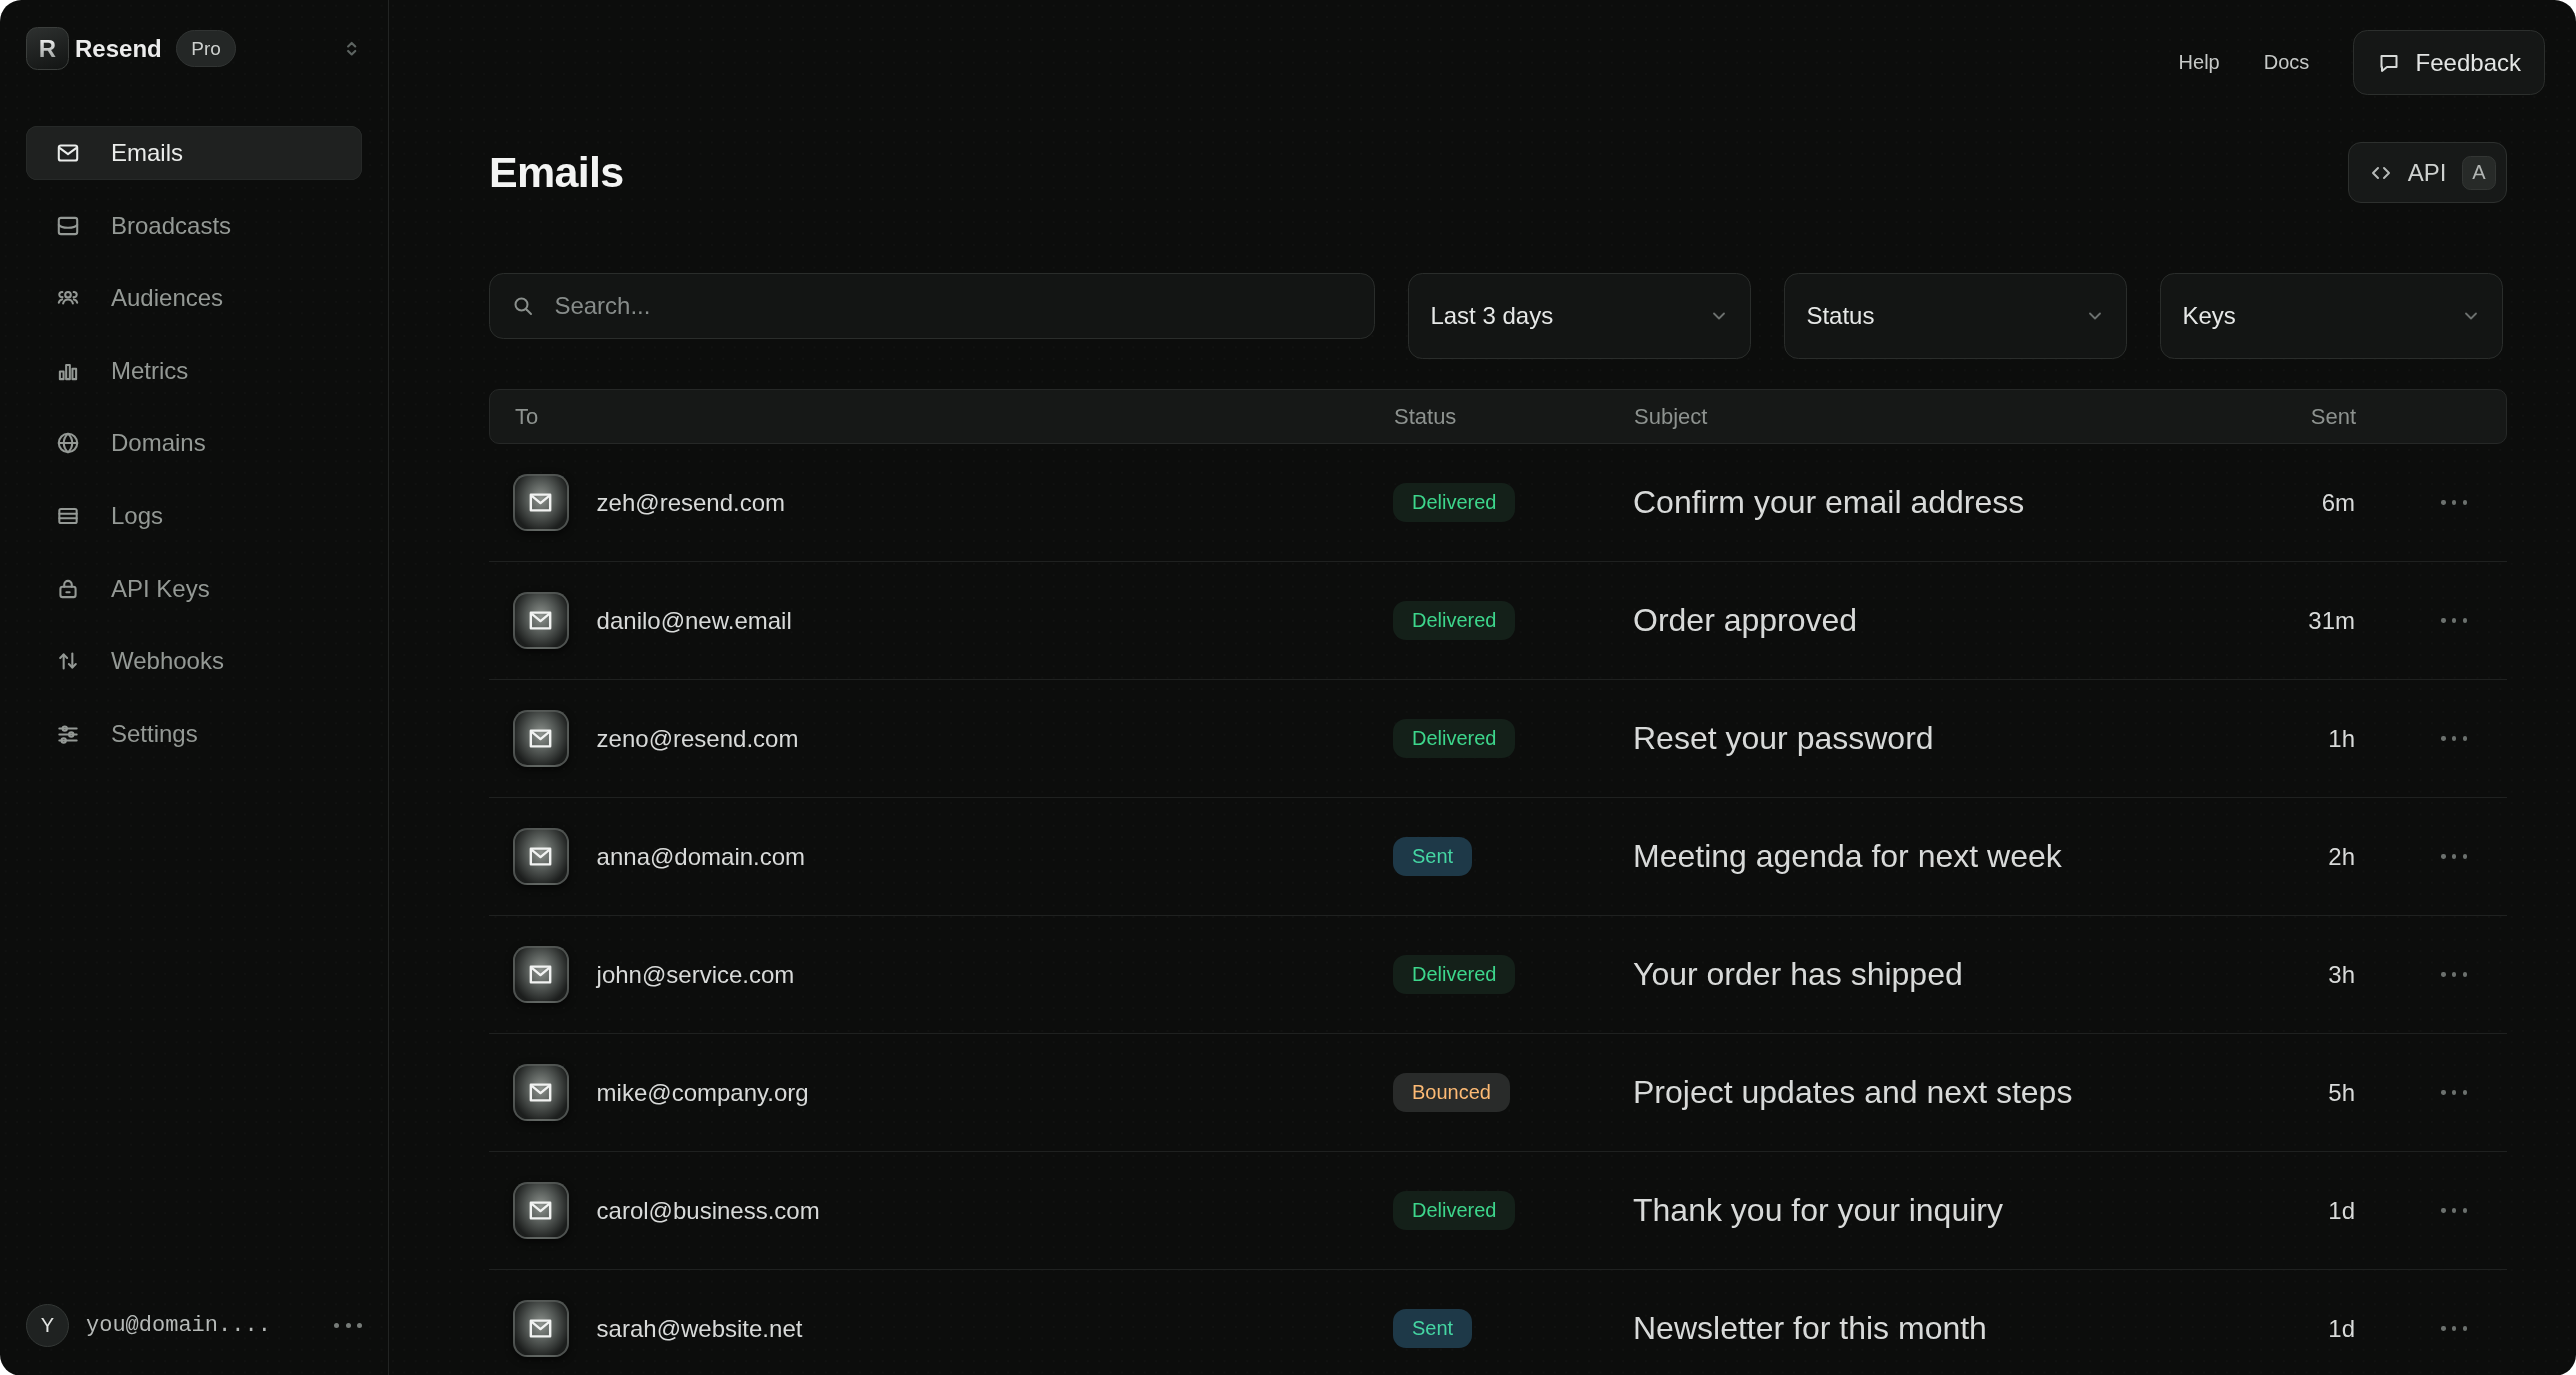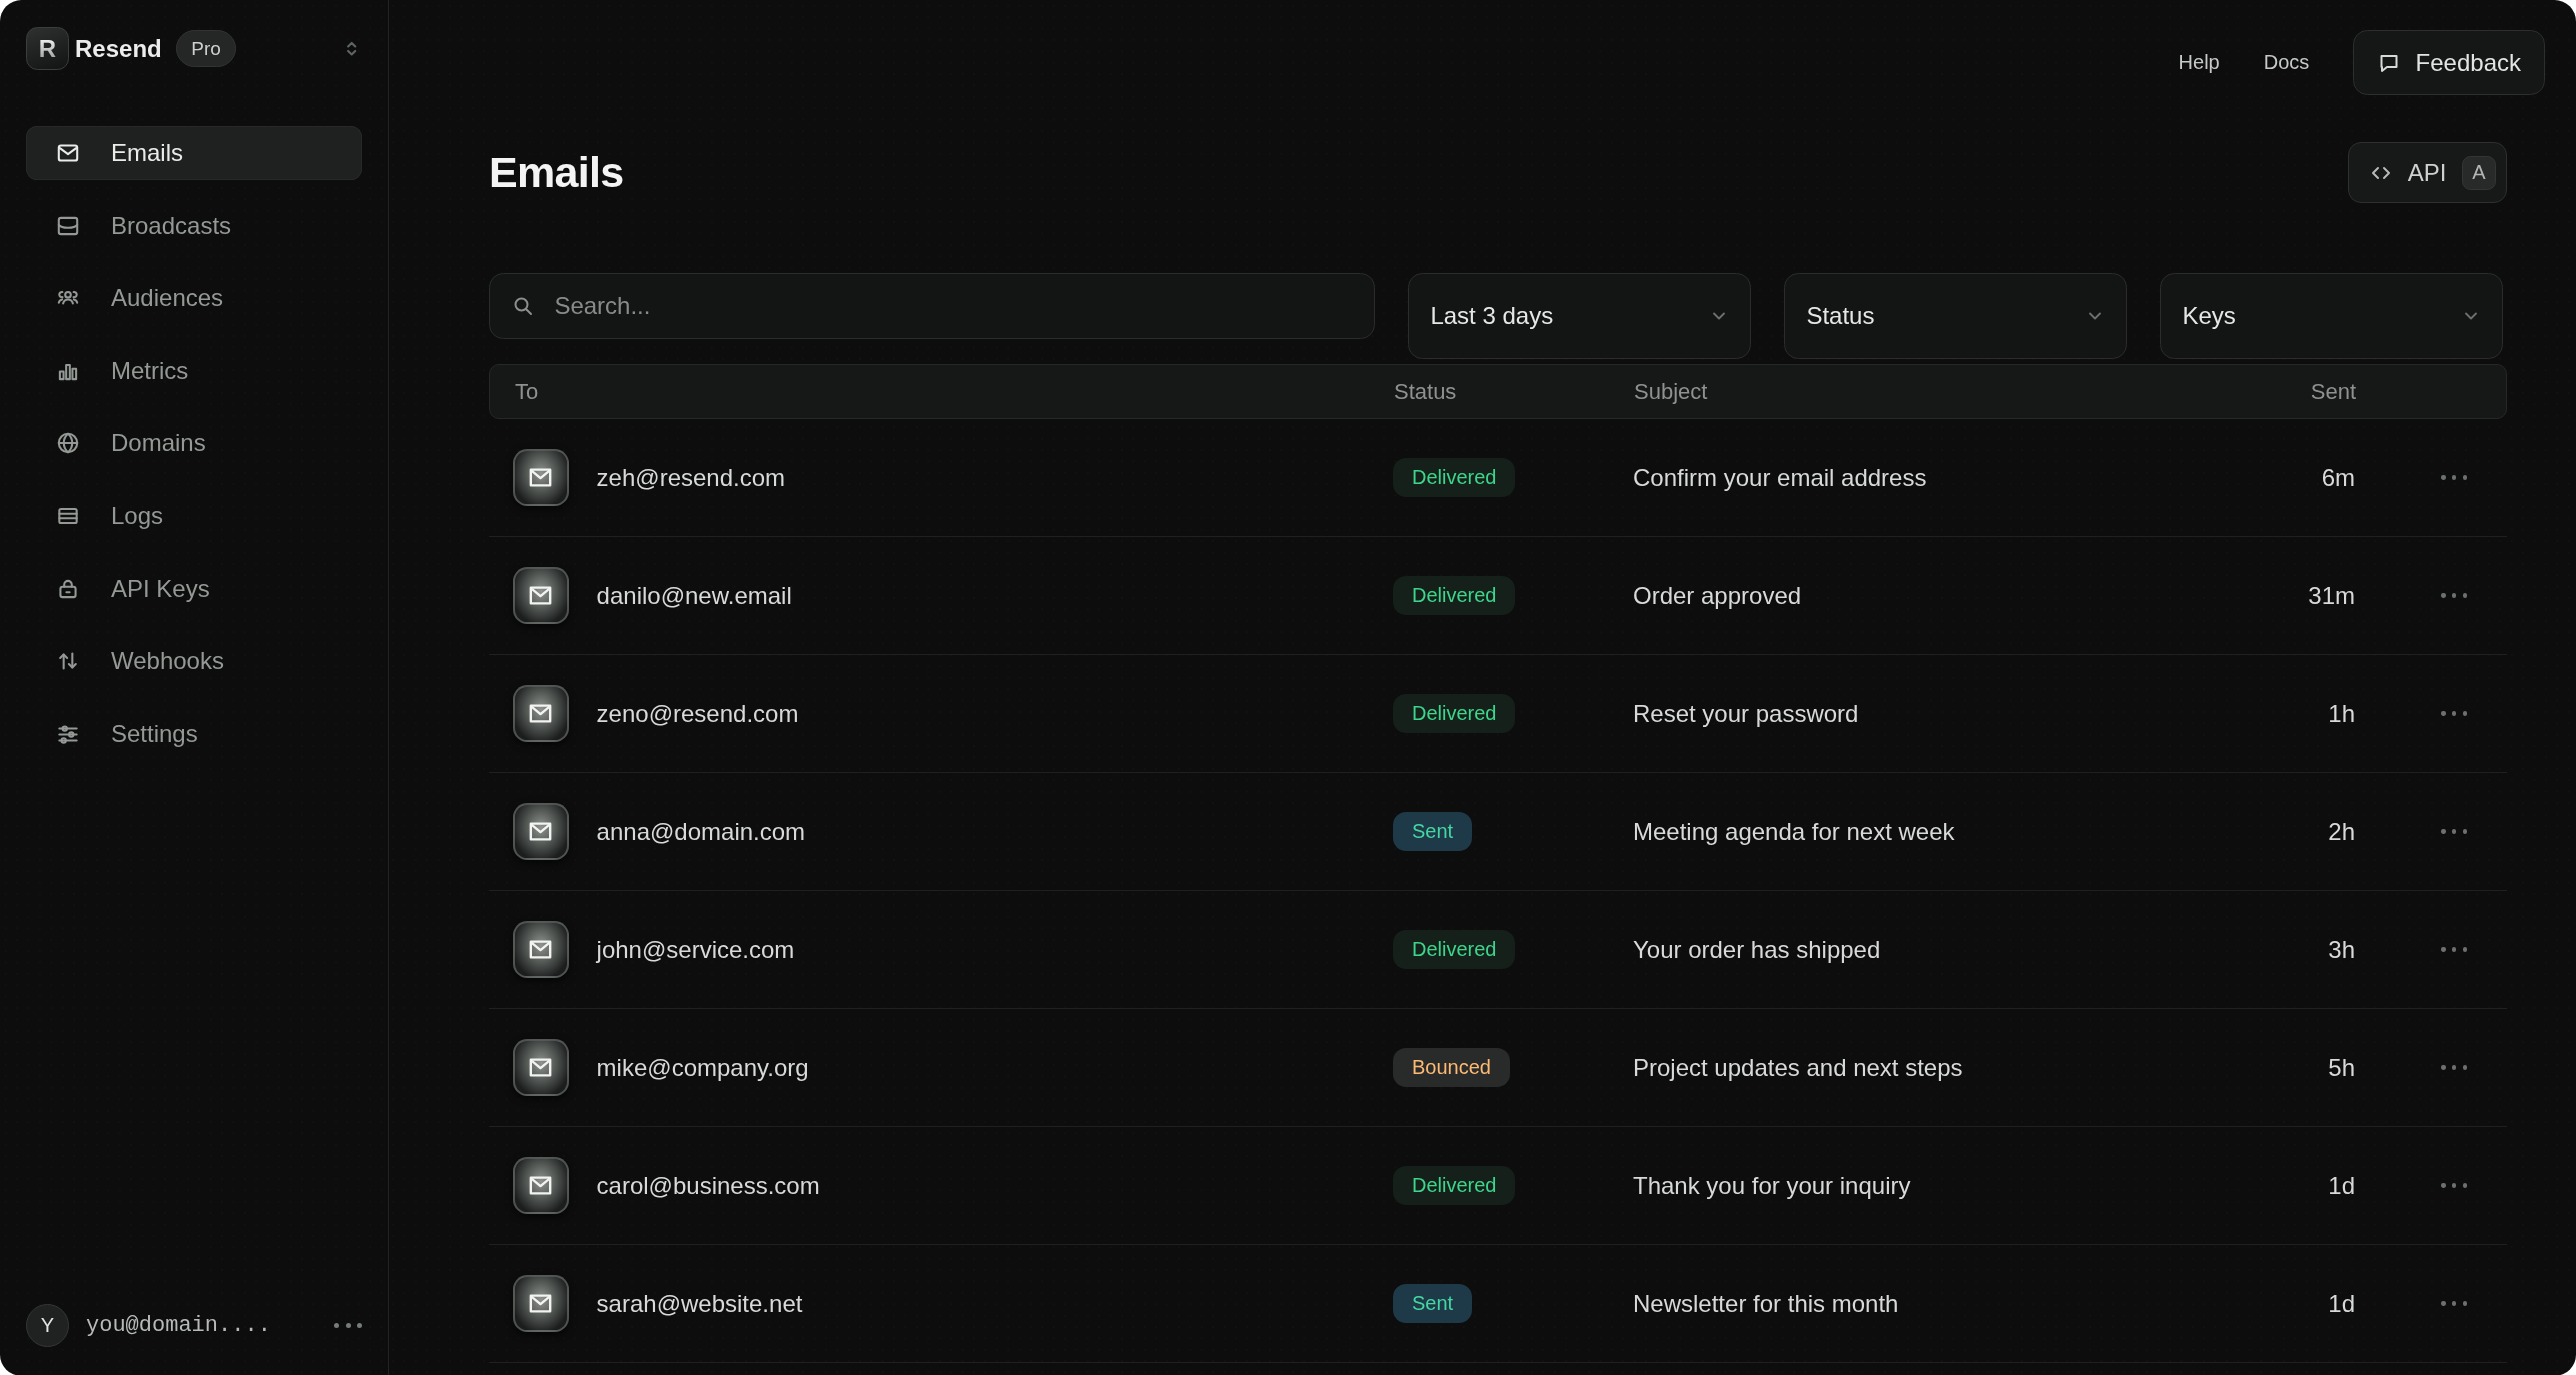--- a/index.html
+++ b/index.html
@@ -58,38 +58,38 @@
   .search-box input{flex:1;margin-left:17px;background:transparent;border:none;outline:none;color:#e7e9e8;
                     font-size:24px;font-family:inherit;}
   .search-box input::placeholder{color:#878c8a;}
   .dropdown{flex:none;width:343px;height:86px;border-radius:14.3px;background:#131514;border:1.4px solid #2a2d2b;
             box-sizing:border-box;display:flex;align-items:center;padding:0 21.4px;cursor:pointer;}
   .dropdown .dlabel{font-size:24px;color:#e6e8e7;}
   .dropdown .chev{margin-left:auto;color:#6c716f;}
 
   
   .grid{display:grid;grid-template-columns:904px 240px 646px 76px 1fr;align-items:center;}
-  .thead{margin-top:5px;height:55px;background:#161817;border:0.7px solid #262827;border-radius:10px;box-sizing:border-box;
+  .thead{margin-top:30px;height:55px;background:#161817;border:0.7px solid #262827;border-radius:10px;box-sizing:border-box;
          color:#8d928f;font-size:22px;}
   .thead .h-to{padding-left:25px;}
   .thead .h-sent{text-align:right;}
   .tbody{display:flex;flex-direction:column;}
   .trow{height:117px;border-bottom:1.4px solid #1f2120;cursor:pointer;}
   .cell-to{display:flex;align-items:center;}
   .tile{margin-left:23.6px;width:56px;height:57px;border-radius:14.3px;flex:none;box-sizing:border-box;
         background:radial-gradient(ellipse at 50% 42%,#8f948f 0%,#565b58 38%,#1c1e1d 78%);
         border:2.1px solid rgba(120,126,122,0.55);display:flex;align-items:center;justify-content:center;
         box-shadow:0 2.9px 7.1px rgba(0,0,0,0.6);}
   .tile svg{color:#f2f3f2;}
   .addr{margin-left:28px;font-size:24px;color:#d8dad9;}
   .badge{display:inline-block;padding:7.9px 19px;border-radius:13px;font-size:20px;font-weight:500;}
   .badge.delivered{background:#142019;color:#3dd68c;}
   .badge.sent{background:#1e3948;color:#45d6a3;}
   .badge.bounced{background:#292b2a;color:#fdba74;}
-  .cell-subject{font-size:24px;color:#d8dad9;}
+  .cell-subject{font-size:32px;color:#d8dad9;}
   .cell-sent{font-size:24px;color:#d8dad9;text-align:right;}
   .cell-menu{display:flex;justify-content:flex-end;padding-right:40px;}
   .row-dots i{width:4.3px;height:4.3px;background:#6c716e;}
   .trow.partial{border-bottom:none;}
 </style>
 </head>
 <body>
 
 <div class="app">
 

